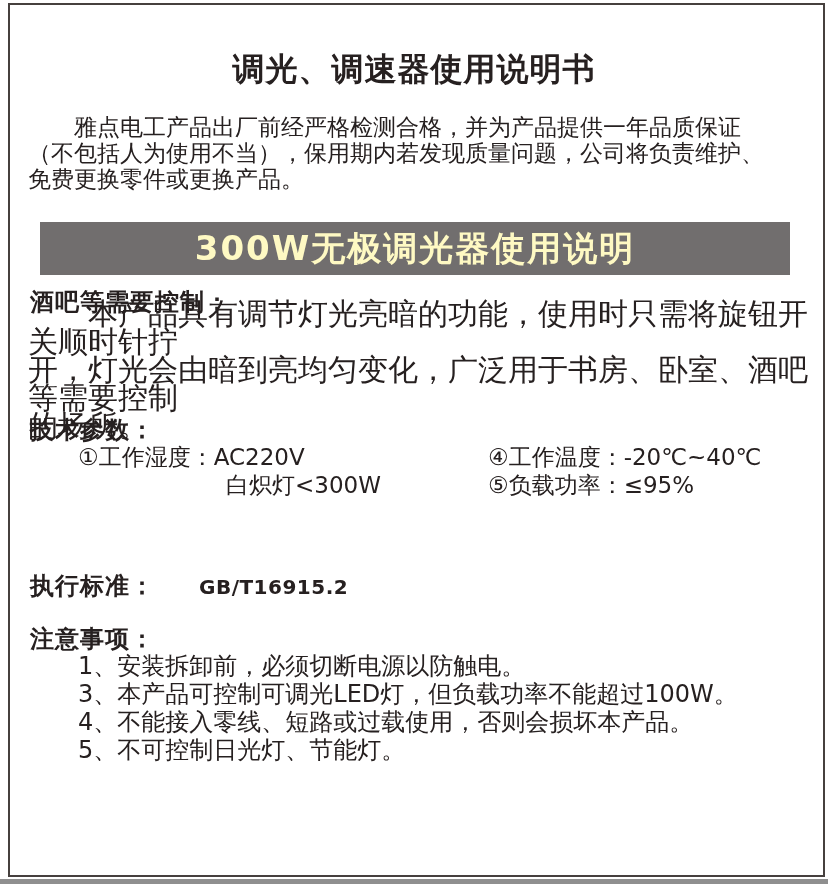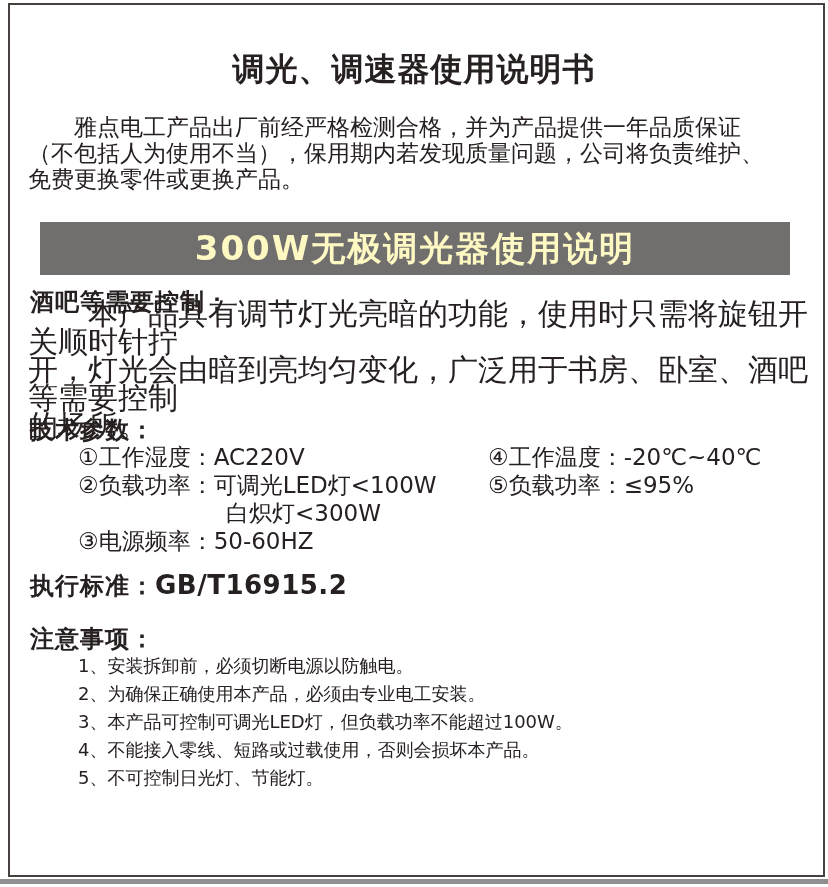--- a/index.html
+++ b/index.html
@@ -54,24 +54,24 @@
   }
   .tech-left{top:443px;left:78px;}
   .tech-right{top:443px;left:488px;}
   .param-row{white-space:nowrap;}
   .param-row.cont{padding-left:148px;}
   .standard{
     position:absolute;top:570px;left:30px;
     font-size:24px;font-weight:700;letter-spacing:1px;
     white-space:nowrap;
   }
-  .standard .std-value{font-size:26px;letter-spacing:0.5px;}
+  .standard .std-value{font-size:20px;letter-spacing:0.5px;margin-left:44px;}
   .notes-list{
     position:absolute;top:652px;left:78px;width:730px;
-    font-size:18px;line-height:28px;
+    font-size:24px;line-height:28px;
   }
   .note-item{white-space:nowrap;}
 </style>
 </head>
 <body>
 
 <div class="page" style="color: rgb(38, 32, 32); background: rgb(255, 255, 255);">
   <div class="frame" style="border-color: rgb(70, 64, 62);"></div>
   <div class="bottom-bar" style="background: rgb(143, 143, 143);"></div>
 
@@ -87,45 +87,38 @@
   <div class="features-text">　　本产品具有调节灯光亮暗的功能，使用时只需将旋钮开关顺时针拧
 开，灯光会由暗到亮均匀变化，广泛用于书房、卧室、酒吧等需要控制
 的场所。</div>
 
   <div class="sec-heading h-tech">技术参数：</div>
 
   <div class="tech-col tech-left">
     <div class="param-row">
       <span>①</span><span>工作湿度：</span><span>AC220V</span>
     </div>
-    <div class="param-row">
-      <span>②</span><span>负载功率：</span><span>可调光LED灯&lt;100W</span>
-    </div>
     <div class="param-row cont">
       <span>白炽灯&lt;300W</span>
-    </div>
-    <div class="param-row">
-      <span>③</span><span>电源频率：</span><span>50-60HZ</span>
     </div>
   </div>
 
   <div class="tech-col tech-right">
     <div class="param-row">
       <span>④</span><span>工作温度：</span><span>-20℃~40℃</span>
     </div>
     <div class="param-row">
       <span>⑤</span><span>负载功率：</span><span>≤95%</span>
     </div>
   </div>
 
   <div class="standard">
     <span>执行标准：</span><span class="std-value">GB/T16915.2</span>
   </div>
 
   <div class="sec-heading h-notes">注意事项：</div>
   <div class="notes-list">
     <div class="note-item">1、安装拆卸前，必须切断电源以防触电。</div>
-    <div class="note-item">2、为确保正确使用本产品，必须由专业电工安装。</div>
     <div class="note-item">3、本产品可控制可调光LED灯，但负载功率不能超过100W。</div>
     <div class="note-item">4、不能接入零线、短路或过载使用，否则会损坏本产品。</div>
     <div class="note-item">5、不可控制日光灯、节能灯。</div>
   </div>
 </div>
 
 </body></html>

